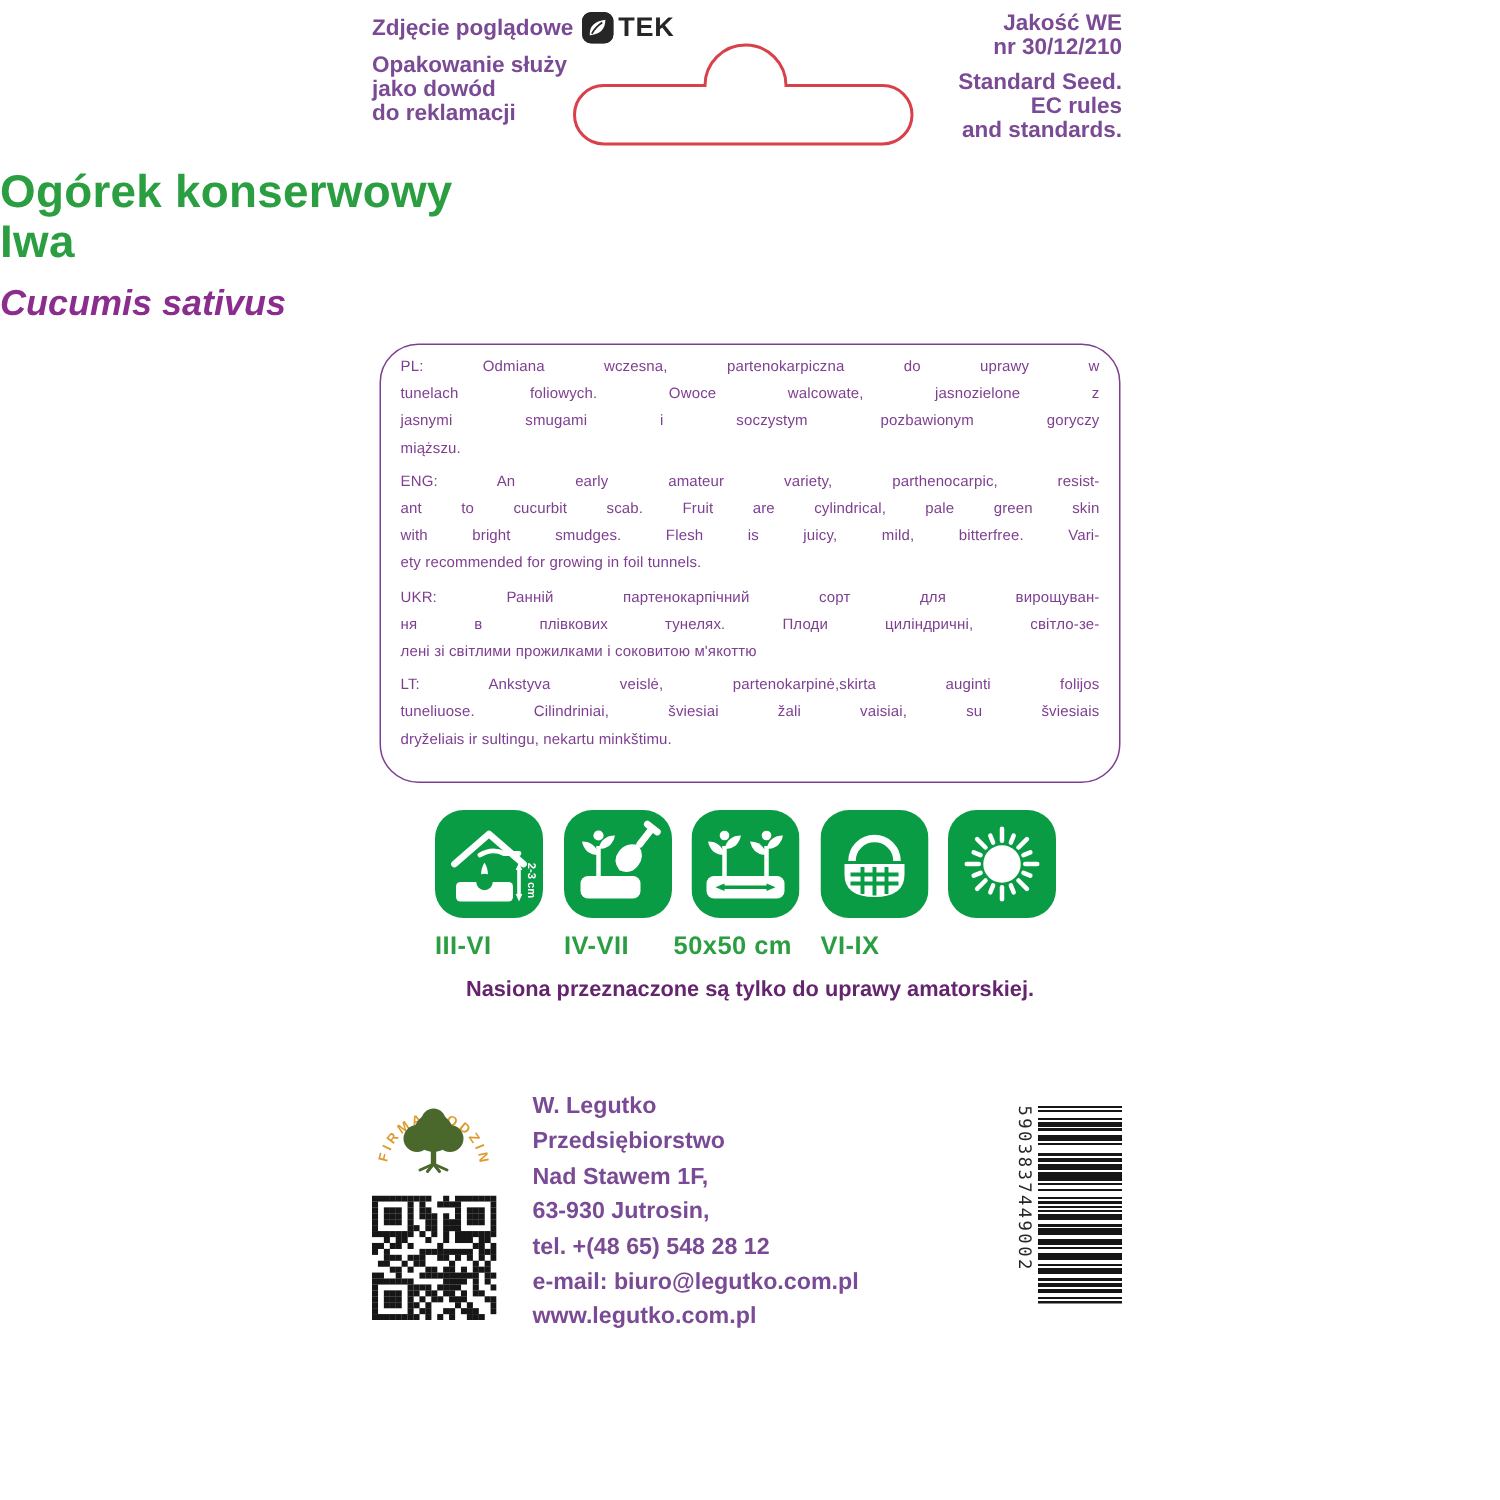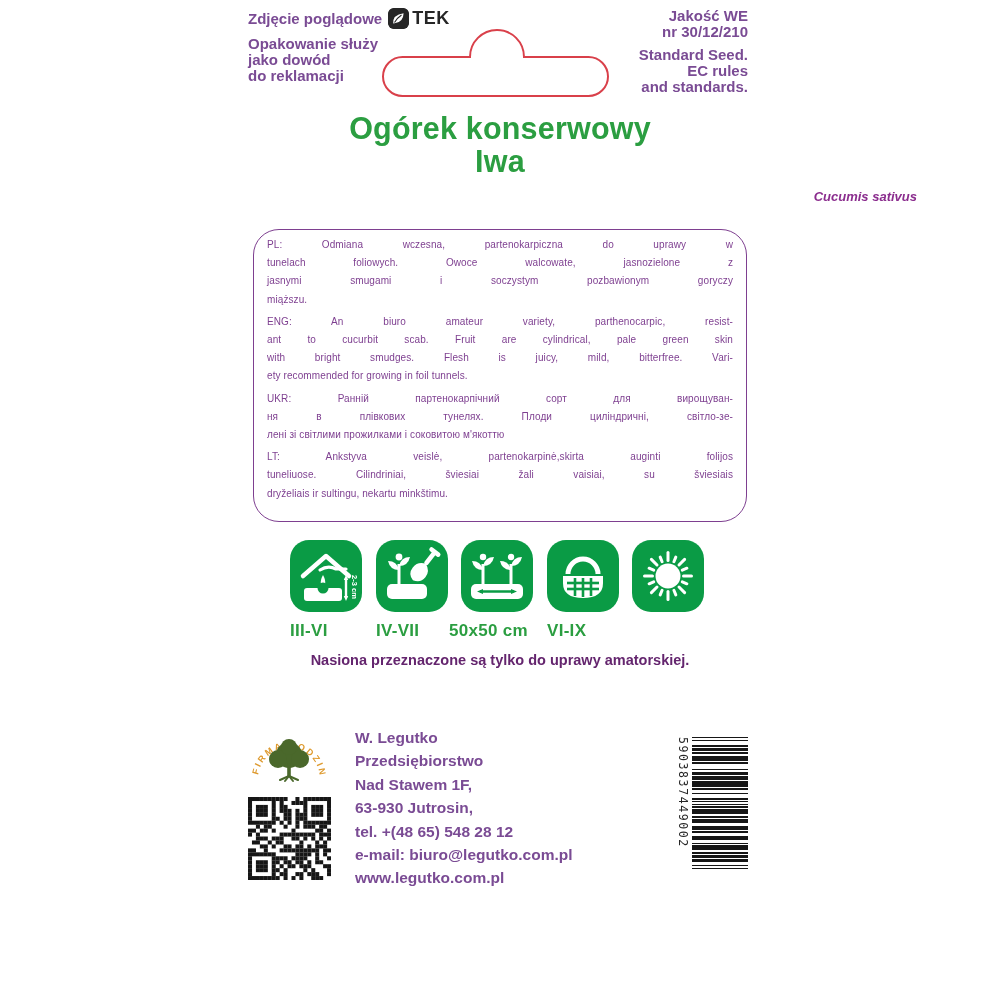--- a/index.html
+++ b/index.html
@@ -14,24 +14,24 @@
   .tek-sq{width:21px;height:21px;border-radius:6px;background:var(--ink);display:block;}
   .tek-txt{font-size:18px;font-weight:700;color:var(--ink);letter-spacing:.5px;}
   .claim{left:248px;top:36px;}
   .top-right{right:252px;top:8px;text-align:right;}
   .top-right .blk2{margin-top:7px;}
 
   
   .hangtab{left:0;top:0;}
 
   
-  .title{left:0;top:112px;width:1000px;text-align:center;color:var(--green);
+  .title{left:0;top:112px;width:1000px;text-align:left;color:var(--green);
          font-size:30.5px;font-weight:800;line-height:33px;letter-spacing:.2px;}
-  .latin{left:0;top:189px;width:917px;text-align:right;color:var(--purple-heading);
-         font-size:13px;font-weight:700;font-style:italic;}
+  .latin{left:0;top:189px;width:917px;text-align:left;color:var(--purple-heading);
+         font-size:24px;font-weight:700;font-style:italic;}
 
   
   .desc-box{left:253px;top:229px;width:494px;height:293px;box-sizing:border-box;
             border:1.8px solid var(--purple);border-radius:26px;padding:6px 13px 0 13px;
             color:var(--purple);font-size:10px;line-height:18.2px;font-weight:500;
             letter-spacing:.1px;}
   .box-para{margin-bottom:4px;}
   .jl{text-align:justify;text-align-last:justify;}
   .box-para .jl:last-child{text-align-last:left;}
 
@@ -102,21 +102,21 @@
   <div class="abs latin">Cucumis sativus</div>
 
   <div class="abs desc-box">
     <div class="box-para">
         <div class="jl">PL: Odmiana wczesna, partenokarpiczna do uprawy w</div>
         <div class="jl">tunelach foliowych. Owoce walcowate, jasnozielone z</div>
         <div class="jl">jasnymi smugami i soczystym pozbawionym goryczy</div>
         <div class="jl">miąższu.</div>
       </div>
     <div class="box-para">
-        <div class="jl">ENG: An biuro amateur variety, parthenocarpic, resist-</div>
+        <div class="jl">ENG: An early amateur variety, parthenocarpic, resist-</div>
         <div class="jl">ant to cucurbit scab. Fruit are cylindrical, pale green skin</div>
         <div class="jl">with bright smudges. Flesh is juicy, mild, bitterfree. Vari-</div>
         <div class="jl">ety recommended for growing in foil tunnels.</div>
       </div>
     <div class="box-para">
         <div class="jl">UKR: Ранній партенокарпічний сорт для вирощуван-</div>
         <div class="jl">ня в плівкових тунелях. Плоди циліндричні, світло-зе-</div>
         <div class="jl">лені зі світлими прожилками і соковитою м'якоттю</div>
       </div>
     <div class="box-para">

